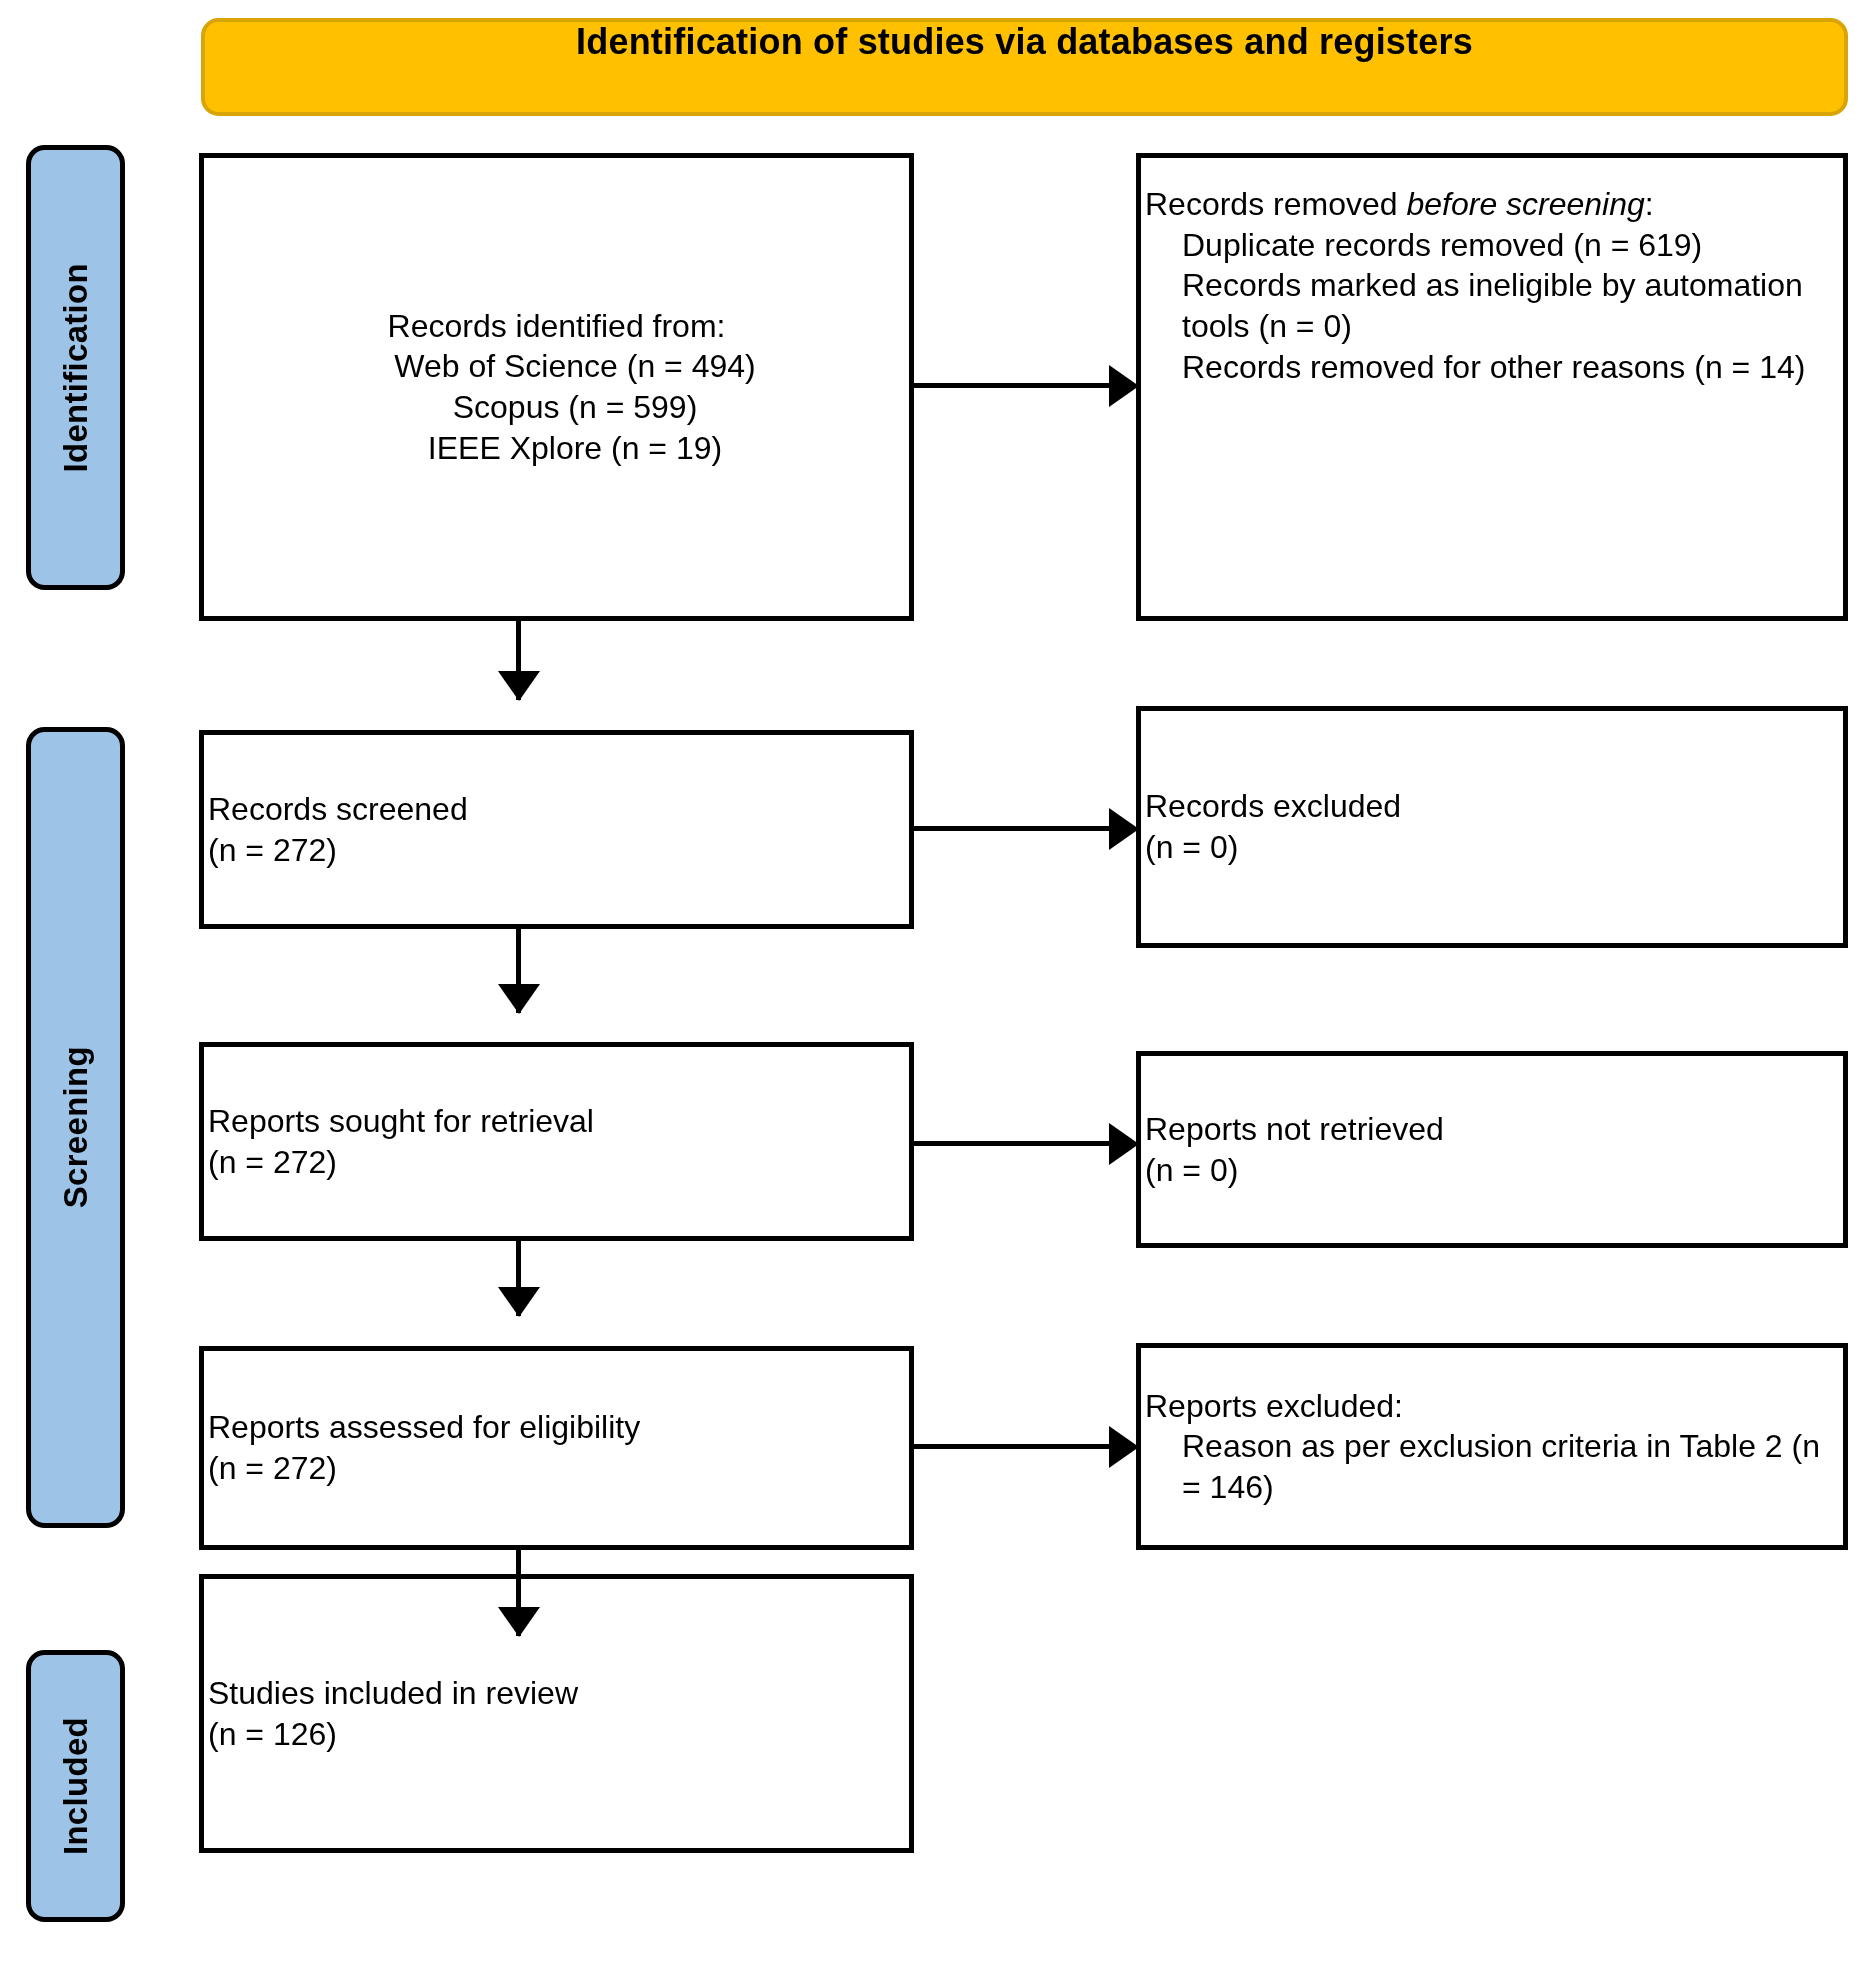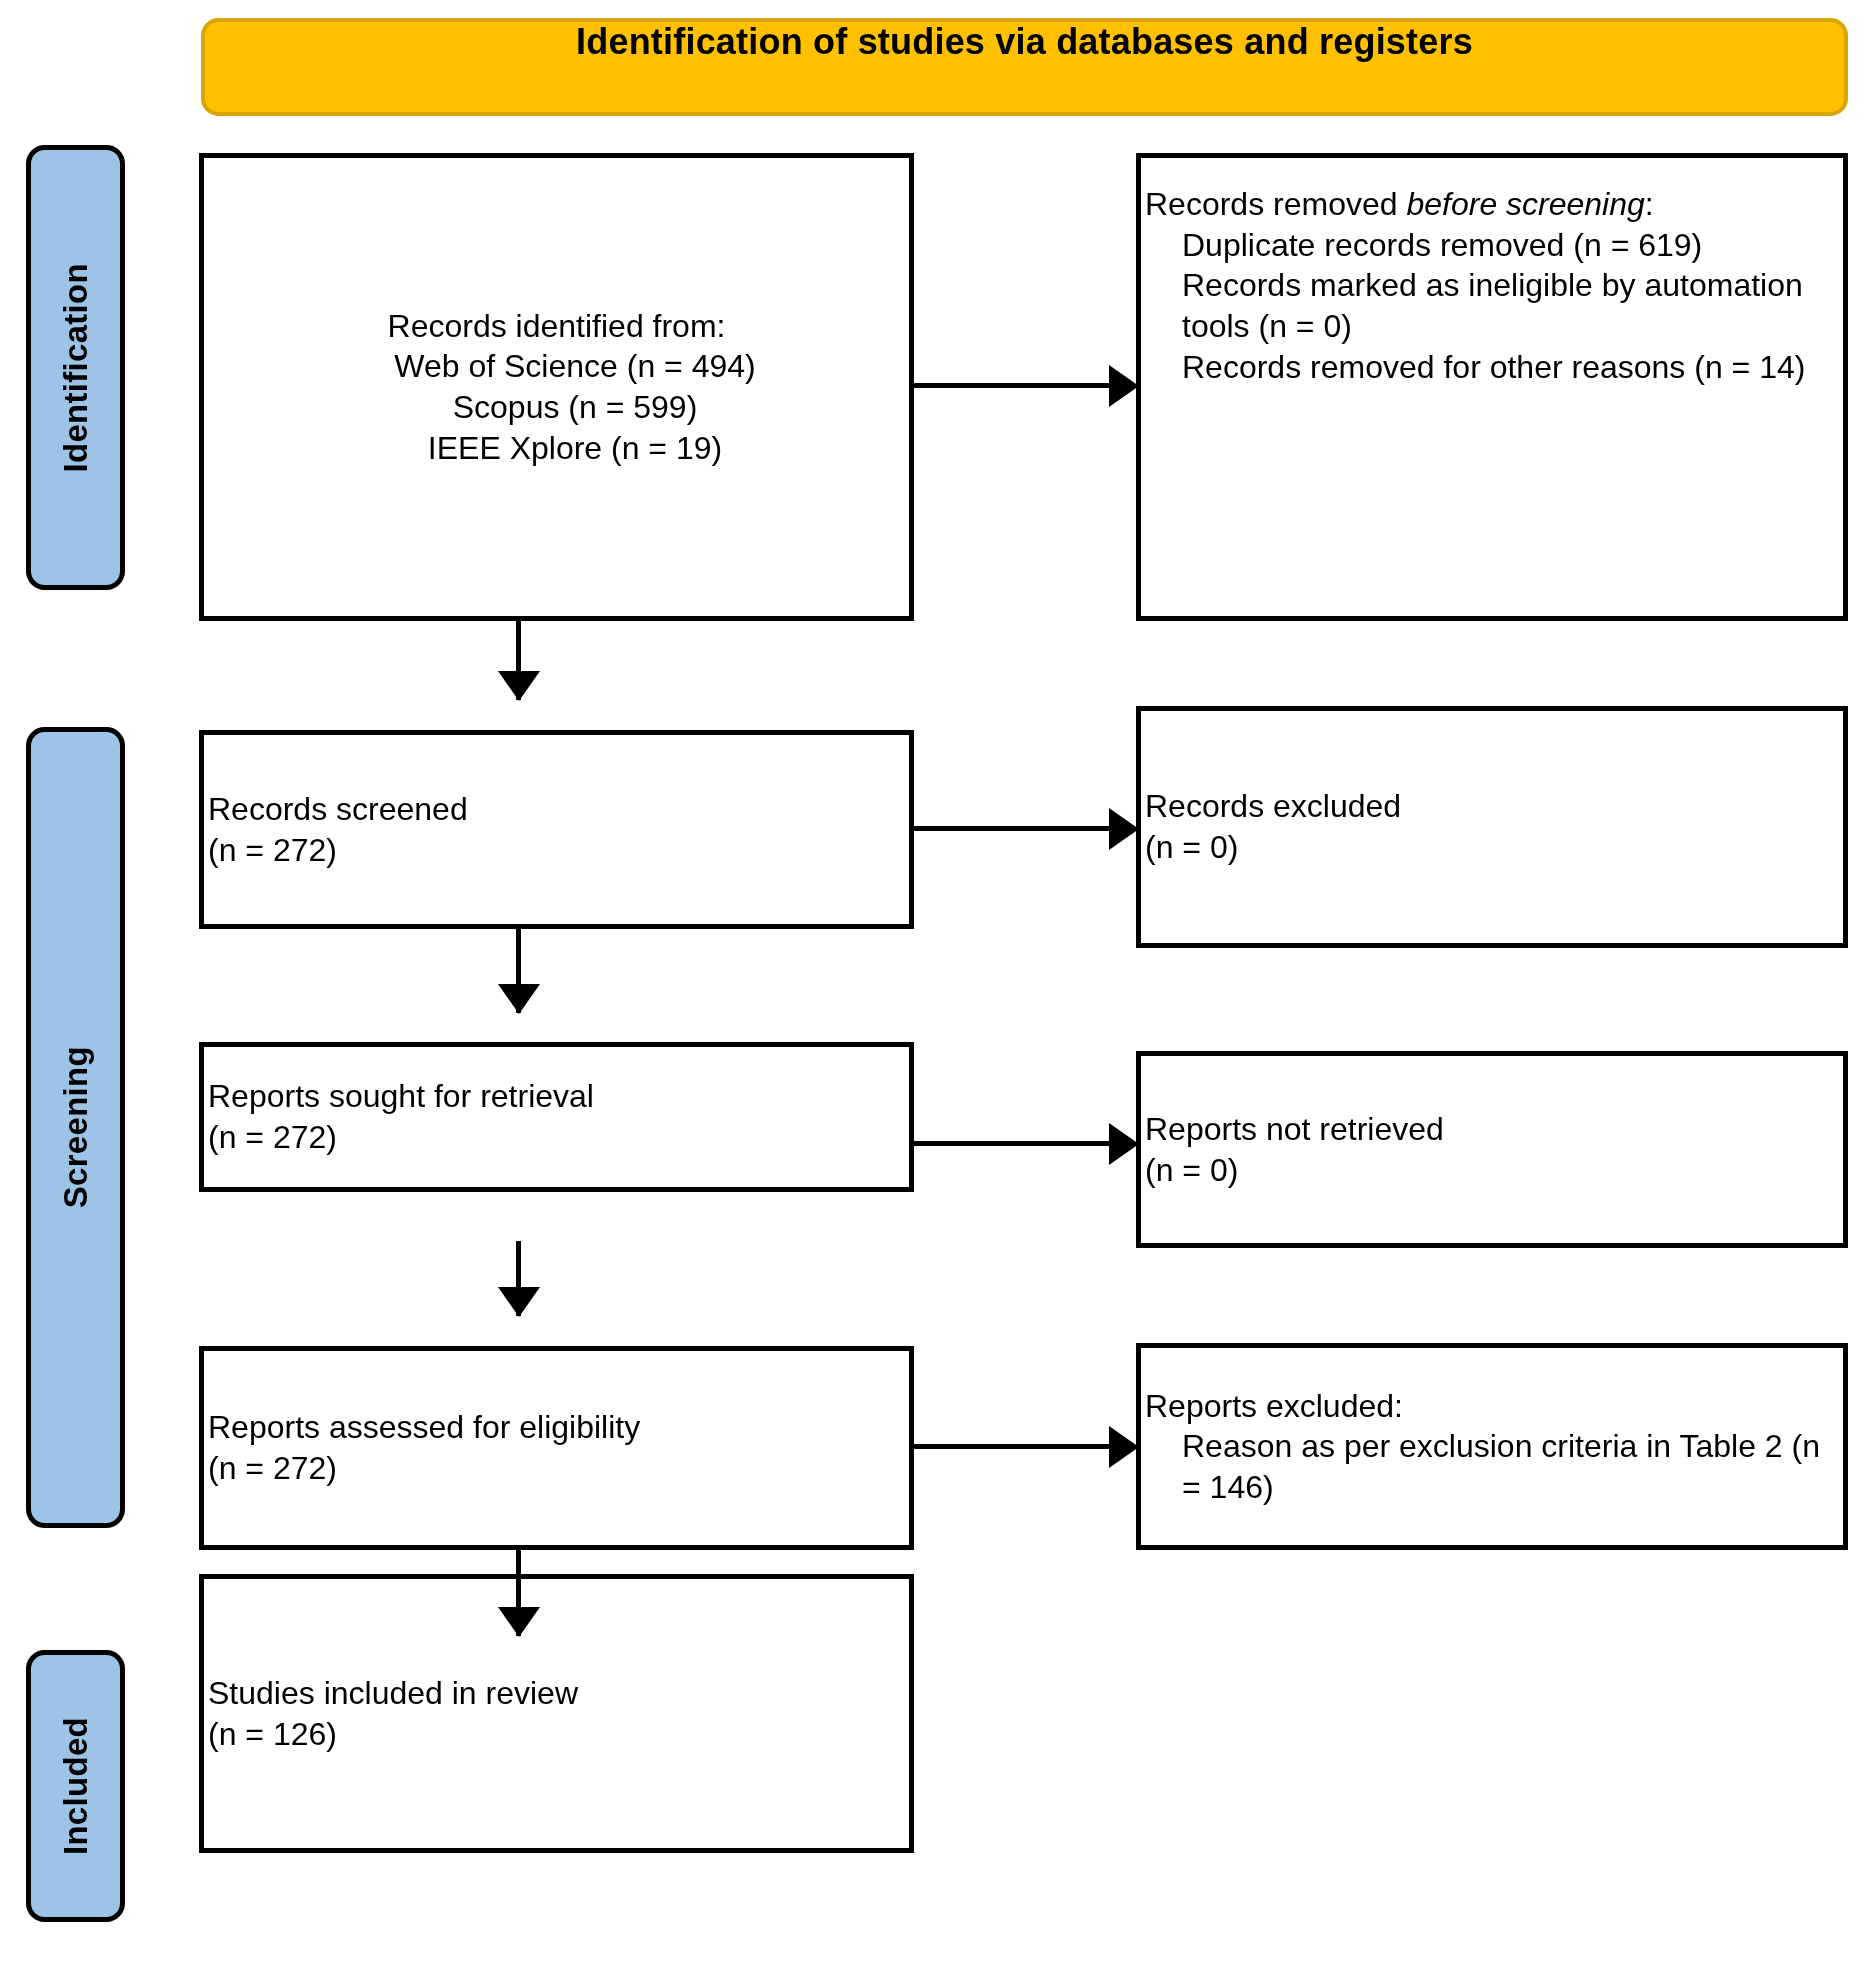--- a/index.html
+++ b/index.html
@@ -92,21 +92,21 @@
 
   
   .col-left  { left: 199px;  width: 715px; }
   
   .col-right { left: 1136px; width: 712px; }
 
   #box-identified     { top: 153px;  height: 468px; text-align: center; }
   #box-removed        { top: 153px;  height: 468px; justify-content: flex-start; padding-top: 26px; }
   #box-screened       { top: 730px; height: 199px; }
   #box-excluded       { top: 706px; height: 242px; }
-  #box-sought         { top: 1042px; height: 150px; }
+  #box-sought         { top: 1042px; height: 199px; }
   #box-notretrieved   { top: 1051px; height: 197px; }
   #box-eligibility    { top: 1346px; height: 204px; }
   #box-repexcluded    { top: 1343px; height: 207px; }
   #box-included       { top: 1574px; height: 279px; }
 
   
   .v-arrow {
     position: absolute;
     left: 516px;
     width: 5.3px;

